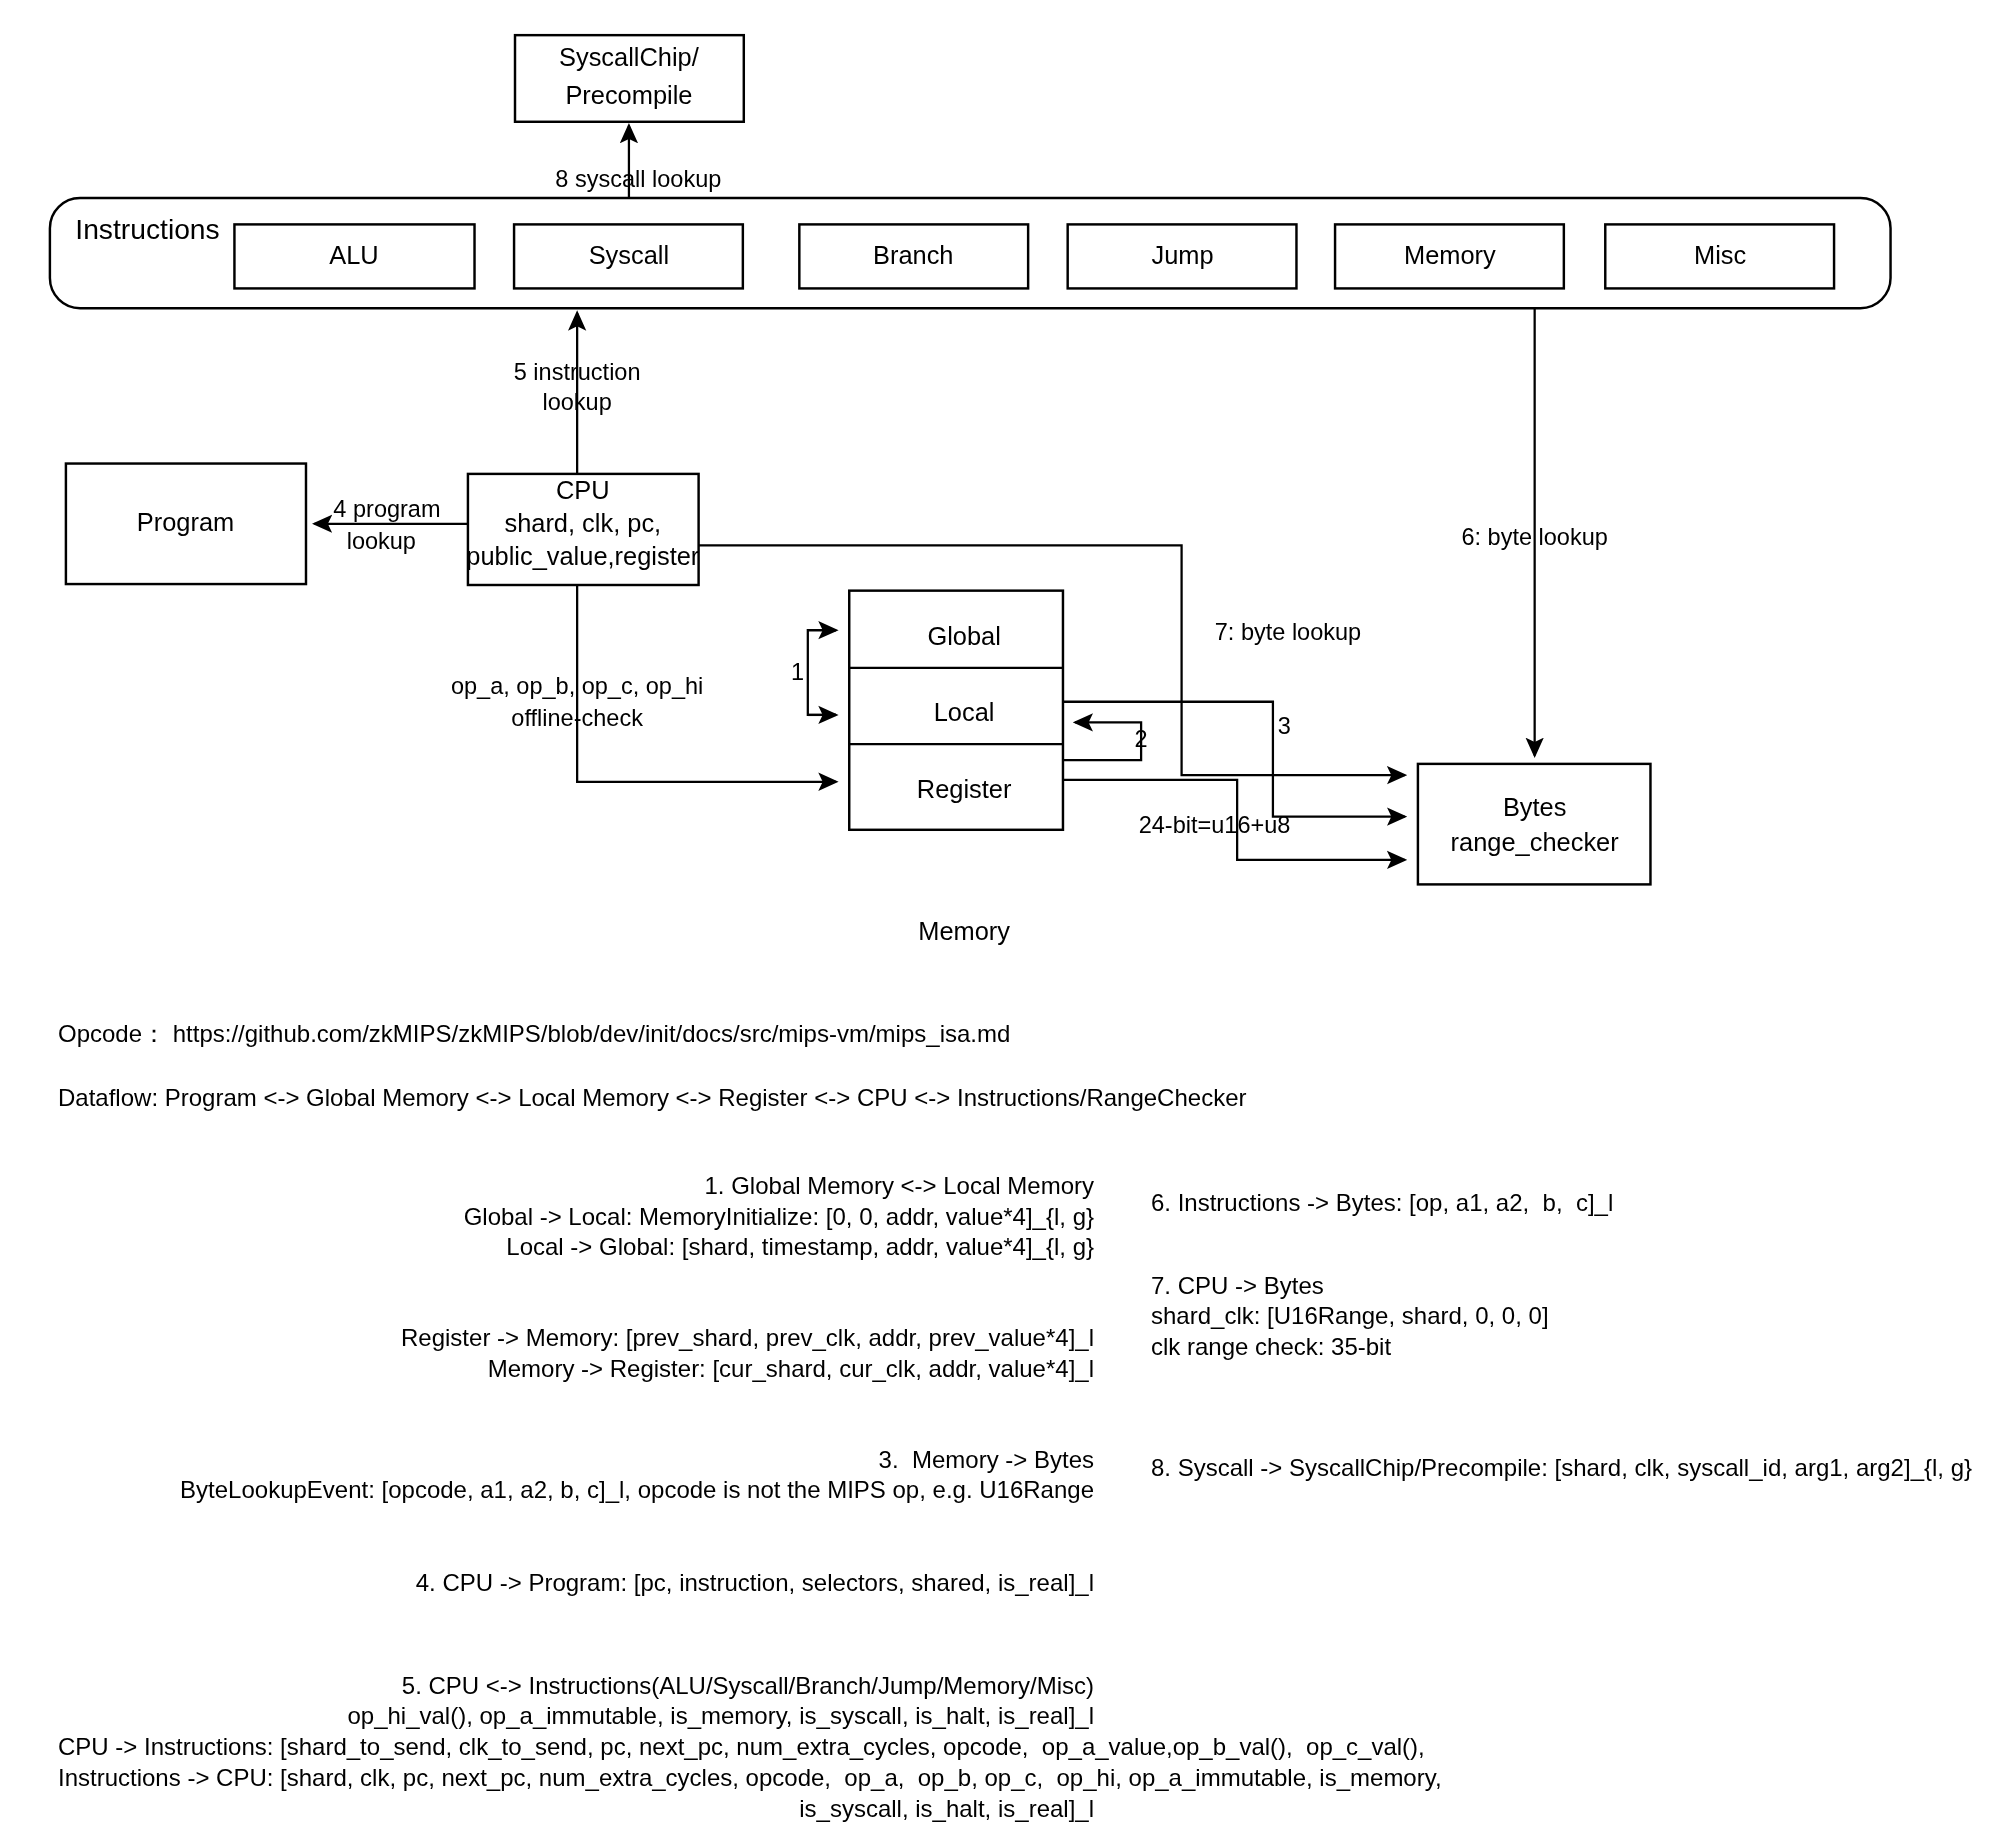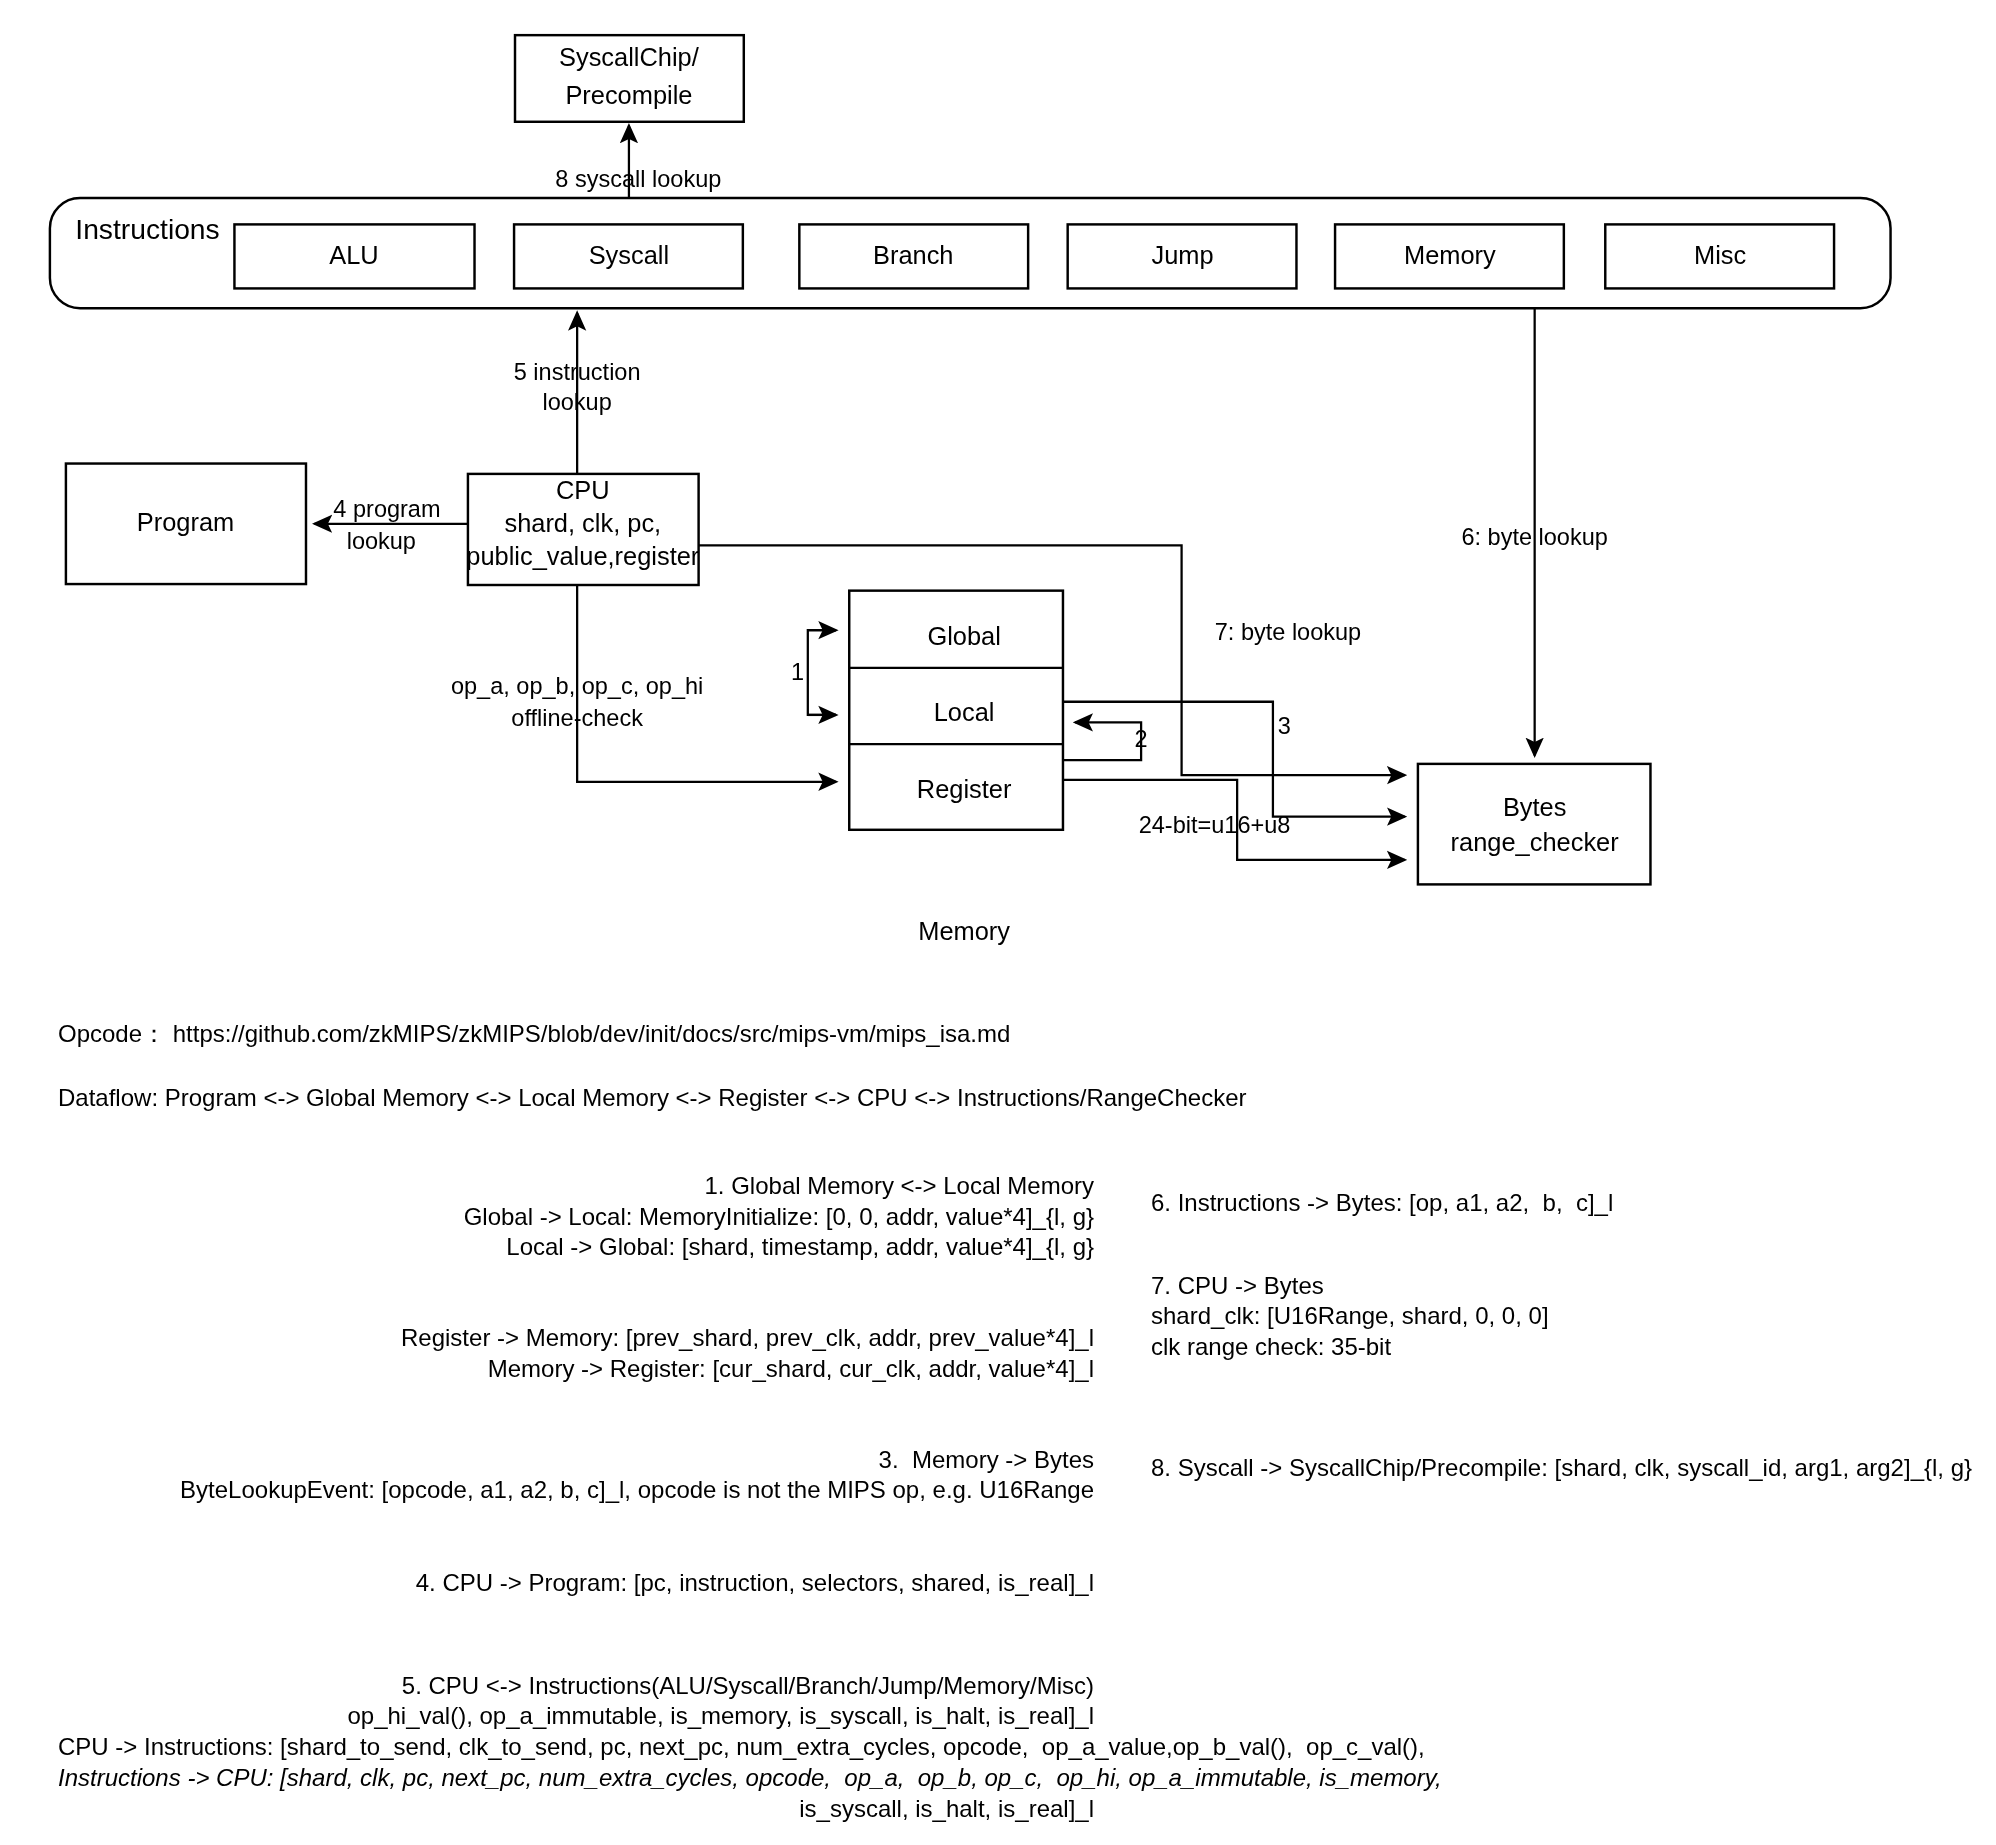--- a/index.html
+++ b/index.html
@@ -208,21 +208,21 @@
     <div class="para" style="white-space:pre; line-height:1.28;">3.  Memory -&gt; Bytes</div>
     <div class="para" style="white-space:pre; line-height:1.28;">ByteLookupEvent: [opcode, a1, a2, b, c]_l, opcode is not the MIPS op, e.g. U16Range</div>
   </div>
   <div style="margin-bottom:72px;">
     <div class="para" style="white-space:pre; line-height:1.28;">4. CPU -&gt; Program: [pc, instruction, selectors, shared, is_real]_l</div>
   </div>
   <div>
     <div class="para" style="white-space:pre; line-height:1.28;">5. CPU &lt;-&gt; Instructions(ALU/Syscall/Branch/Jump/Memory/Misc)</div>
     <div class="para" style="white-space:pre; line-height:1.28;">                 op_hi_val(), op_a_immutable, is_memory, is_syscall, is_halt, is_real]_l</div>
     <div class="para" style="white-space:pre; line-height:1.28;">CPU -&gt; Instructions: [shard_to_send, clk_to_send, pc, next_pc, num_extra_cycles, opcode,  op_a_value,op_b_val(),  op_c_val(),</div>
-    <div class="para" style="white-space:pre; line-height:1.28;font-style:italic;">Instructions -&gt; CPU: [shard, clk, pc, next_pc, num_extra_cycles, opcode,  op_a,  op_b, op_c,  op_hi, op_a_immutable, is_memory,</div>
+    <div class="para" style="white-space:pre; line-height:1.28;">Instructions -&gt; CPU: [shard, clk, pc, next_pc, num_extra_cycles, opcode,  op_a,  op_b, op_c,  op_hi, op_a_immutable, is_memory,</div>
     <div class="para" style="white-space:pre; line-height:1.28;">                 is_syscall, is_halt, is_real]_l</div>
 
   </div>
 </div>
 
 <div style="position:absolute; left:1151px; top:1188px; width:829px;">
   <div style="margin-bottom:52px;">
     <div class="para" style="white-space:pre; line-height:1.28;">6. Instructions -&gt; Bytes: [op, a1, a2,  b,  c]_l</div>
   </div>
   <div style="margin-bottom:90px;">

